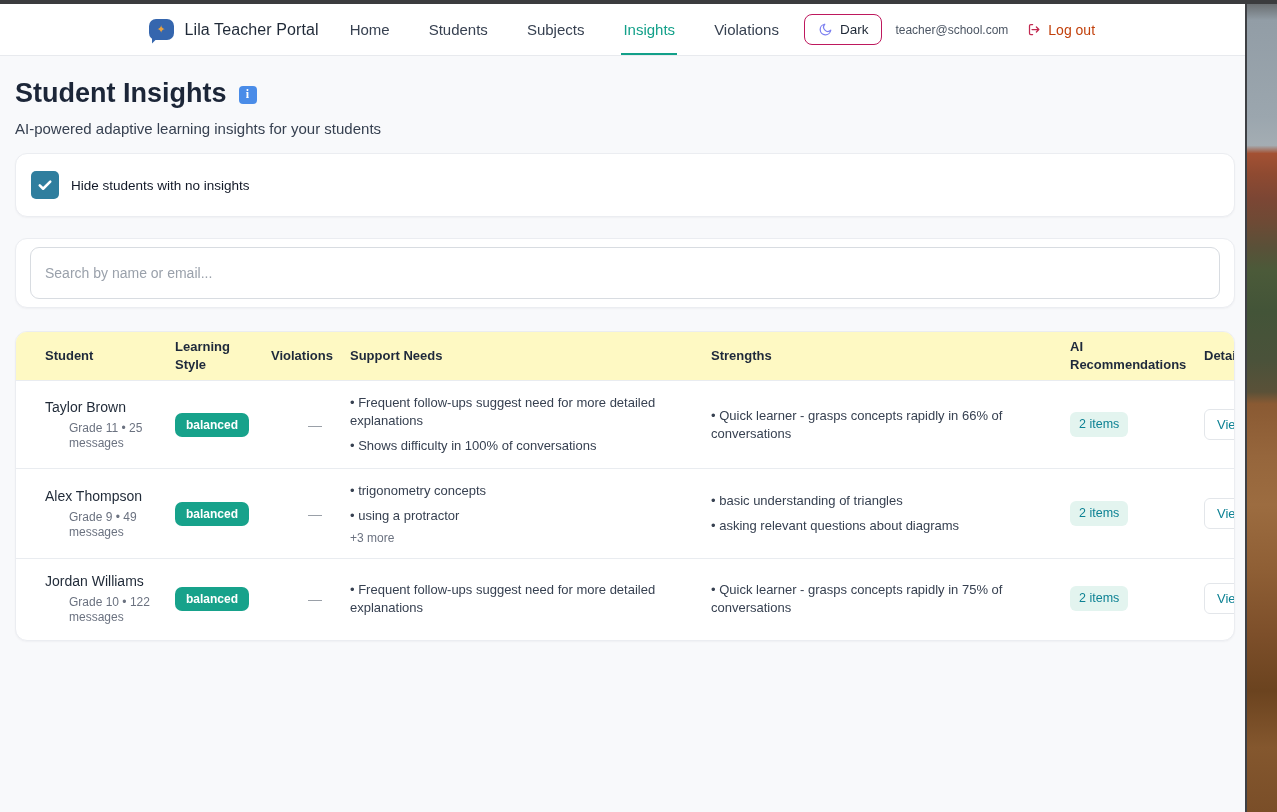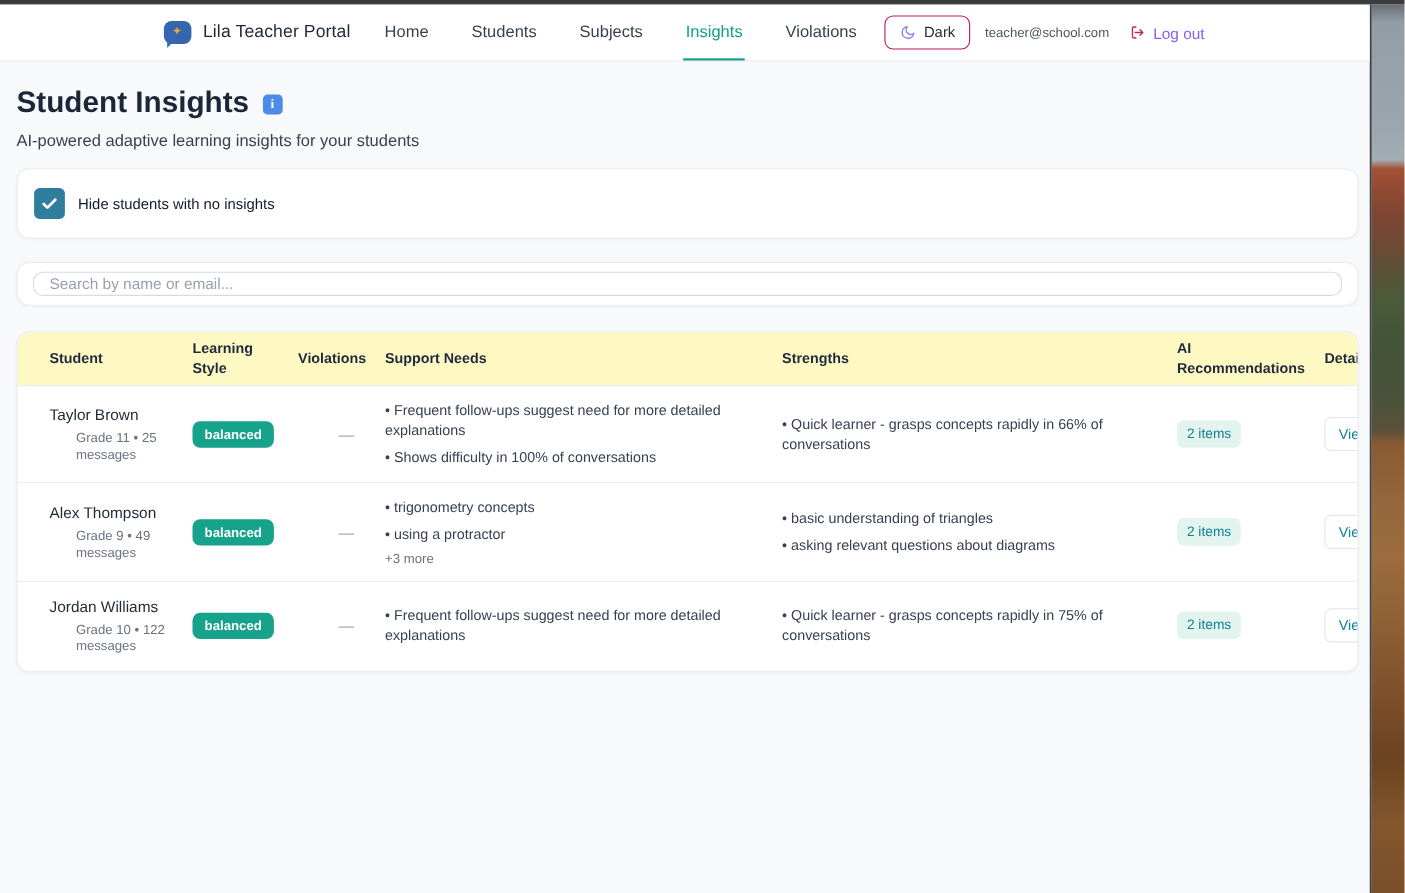--- a/index.html
+++ b/index.html
@@ -29,42 +29,42 @@
   .logo-star { color:#eba33f; font-size:11px; line-height:1; }
   .brand-name { font-size:16px; font-weight:400; color:#1f2937; letter-spacing:.1px; }
   nav { display:flex; gap:39px; margin-left:31px; }
   .nav-link { font-size:15px; color:#374151; font-weight:500; cursor:pointer; text-decoration:none; position:relative; white-space:nowrap; }
   .nav-link.active { color:#12a089; }
   .nav-link.active::after { content:""; position:absolute; left:-2px; right:-2px; bottom:-17px; height:2px; background:#12a089; }
   .theme-btn { margin-left:25px; display:flex; align-items:center; gap:7px; background:#fff;
     border:1px solid #be185d; border-radius:8px; padding:7px 13px; font-size:13.5px; color:#1f2937;
     font-family:inherit; cursor:pointer; }
   .email { margin-left:13px; font-size:12px; color:#4b5563; }
-  .logout { margin-left:19px; display:flex; align-items:center; gap:6px; color:#8b5cf6; font-size:14px;
+  .logout { margin-left:19px; display:flex; align-items:center; gap:6px; color:#c2410c; font-size:14px;
     font-weight:500; cursor:pointer; text-decoration:none; }
 
   
   main { padding:22px 10px 0 15px; }
   .page-title-row { display:flex; align-items:center; gap:12px; }
   h1 { font-size:27px; font-weight:700; color:#1c2638; line-height:30px; }
   .info-icon { width:18px; height:18px; background:#4a8ce8; border-radius:4px; color:#fff;
     font-size:12px; font-weight:700; display:flex; align-items:center; justify-content:center;
     font-family:"Liberation Serif","DejaVu Serif",serif; margin-top:3px; }
   .subtitle { margin-top:12px; font-size:15px; color:#374151; }
 
   .card { background:#fff; border:1px solid #ebedf1; border-radius:12px;
           box-shadow:0 1px 2px rgba(16,24,40,.04); }
   .checkbox-card { margin-top:16px; padding:17px 15px; display:flex; align-items:center; gap:12px; }
   .checkbox { width:28px; height:28px; background:#2f7e9e; border-radius:5px; display:flex;
               align-items:center; justify-content:center; cursor:pointer; flex:none; }
   .checkbox svg { width:18px; height:18px; }
   .checkbox-label { font-size:13.5px; font-weight:500; color:#111827; }
 
   .search-card { margin-top:21px; padding:8px 14px; }
-  .search-input { width:100%; height:22px; border:1px solid #d8dce1; border-radius:9px;
+  .search-input { width:100%; height:52px; border:1px solid #d8dce1; border-radius:9px;
     padding:0 14px; font-size:14px; color:#1f2937; font-family:inherit; outline:none; background:#fff; }
   .search-input::placeholder { color:#9aa1ab; }
 
   .table-card { margin-top:23px; overflow:hidden; padding-bottom:2px; }
   .t-row, .t-head { display:grid; grid-template-columns:130px 96px 79px 361px 359px 134px 1fr;
     padding-left:14px; padding-right:14px; align-items:center; }
   .cell { padding-left:15px; padding-right:6px; }
   .t-head { background:#fef9c3; min-height:48px; }
   .t-head .cell { font-size:13px; font-weight:700; color:#1e293b; line-height:18px; }
   .t-row { border-top:1px solid #e9ecf0; padding-top:13px; padding-bottom:13px; min-height:70px; }

